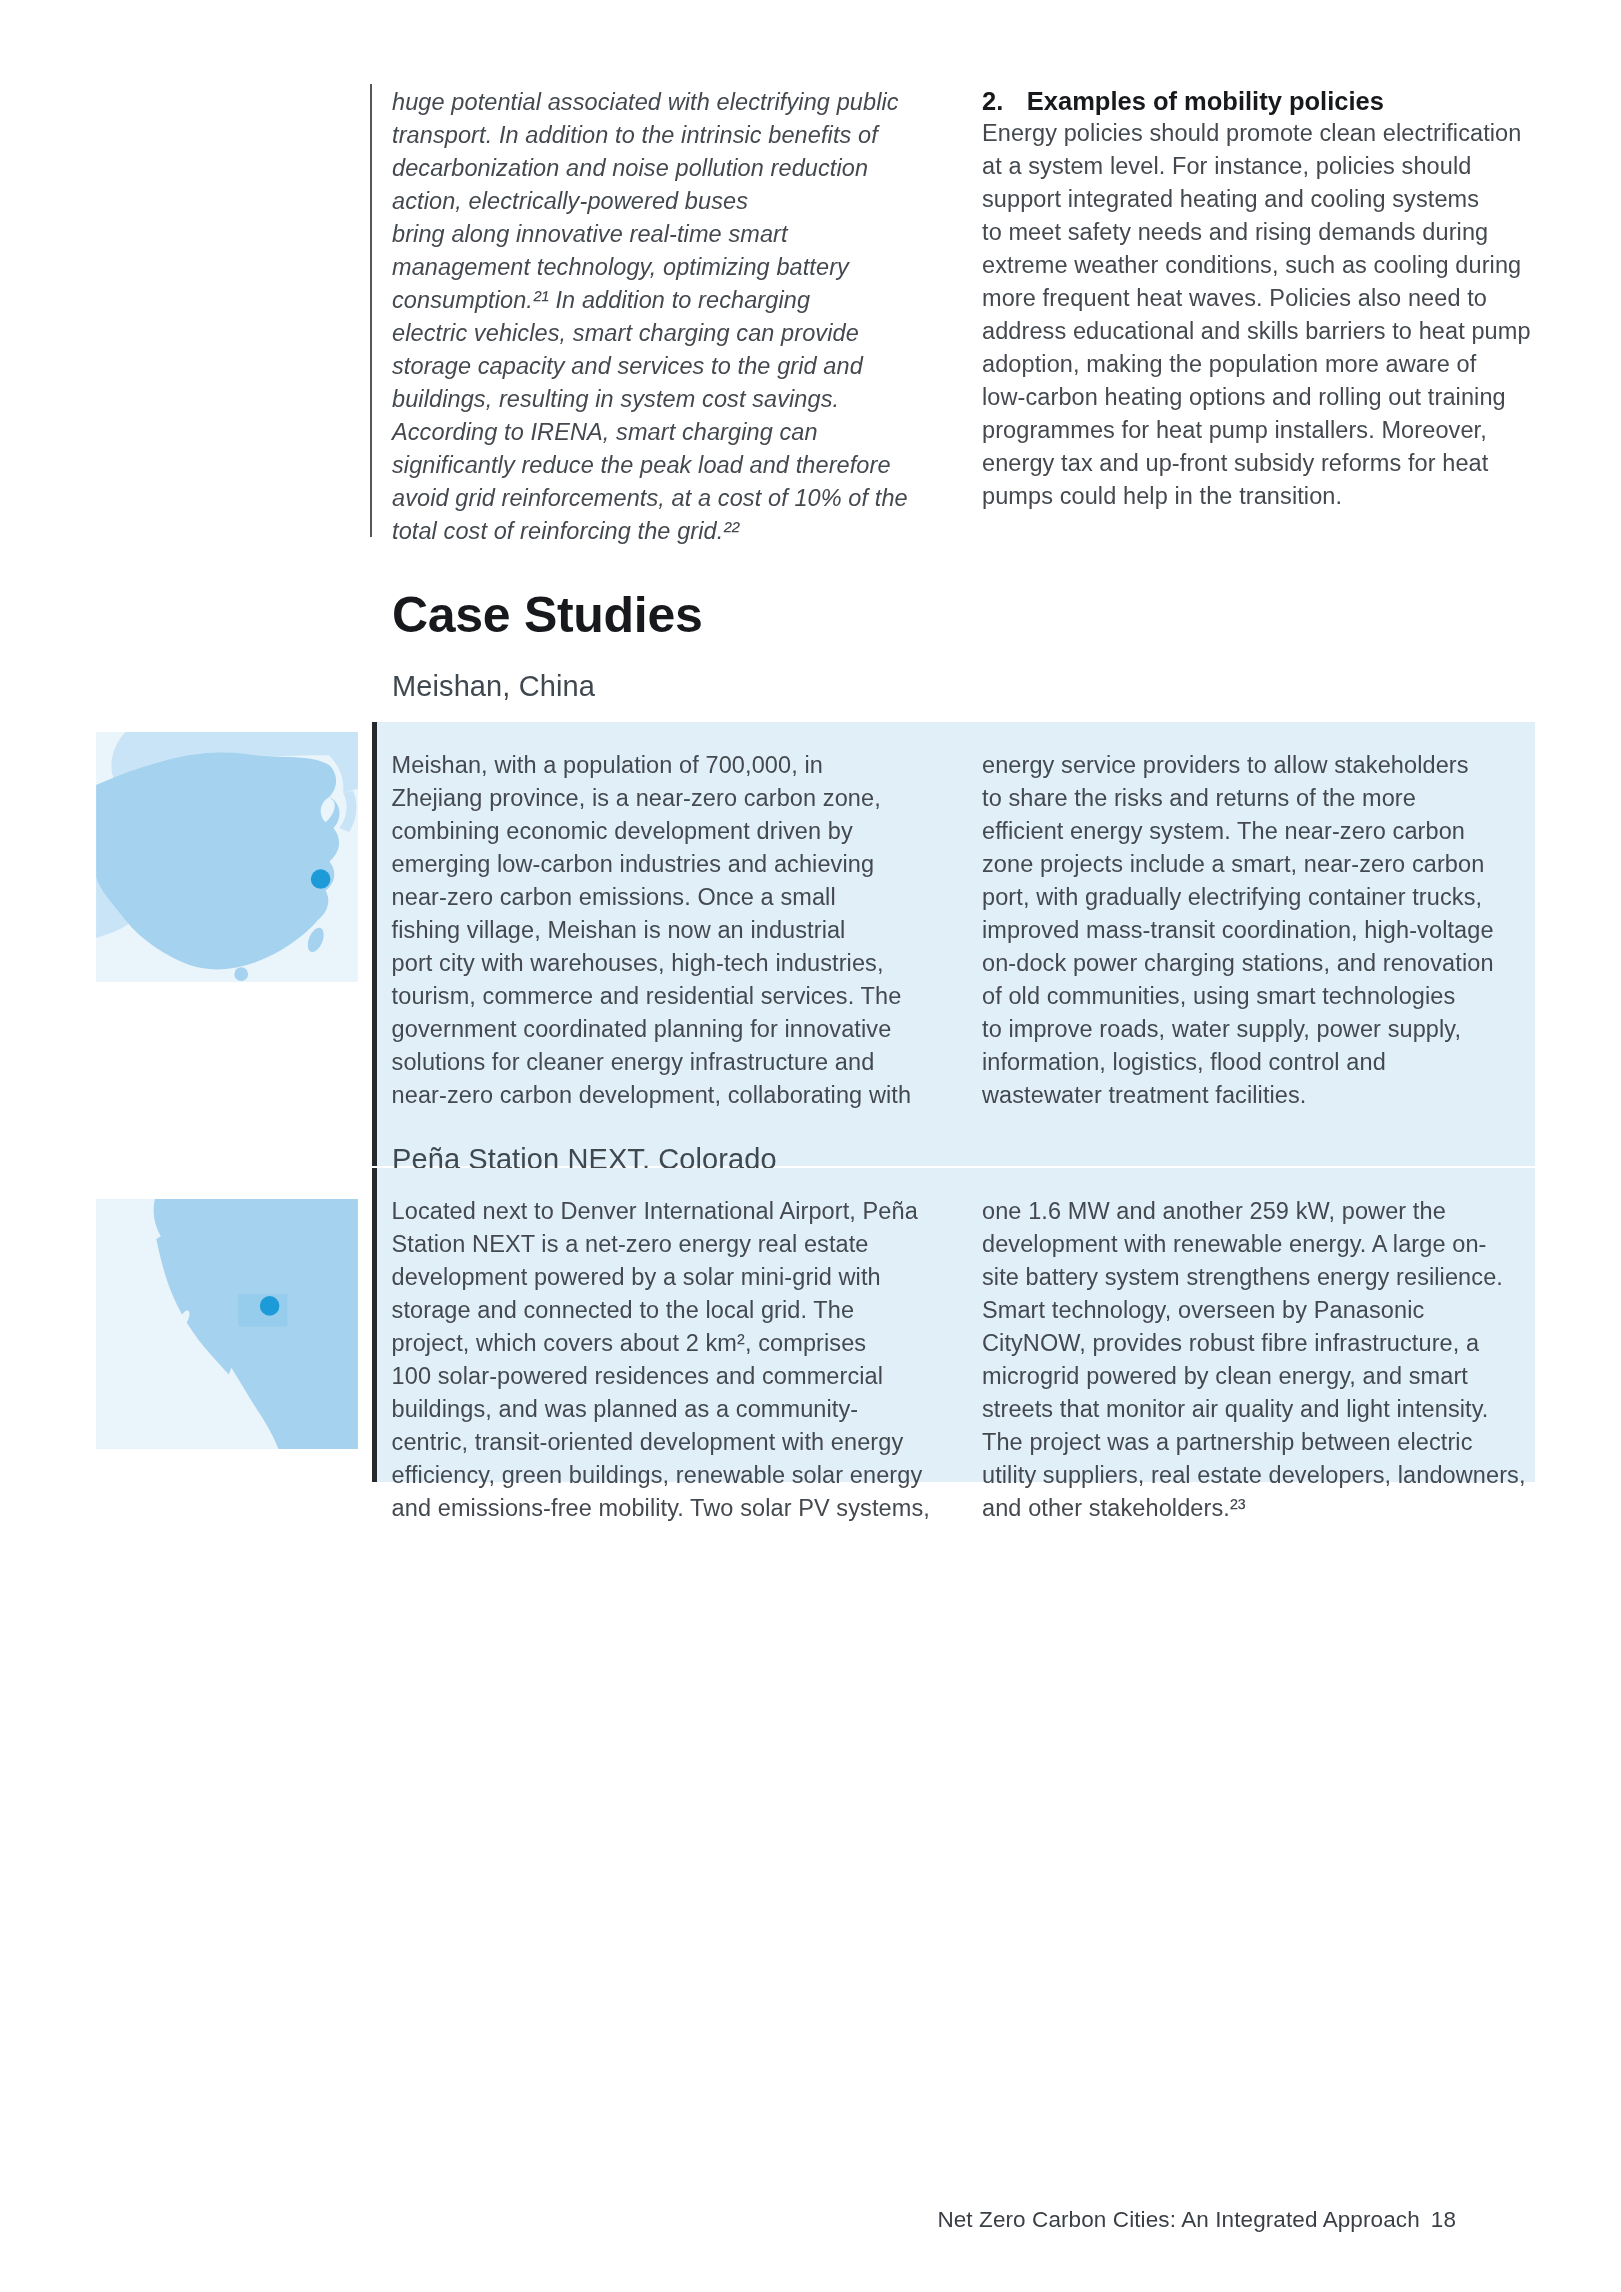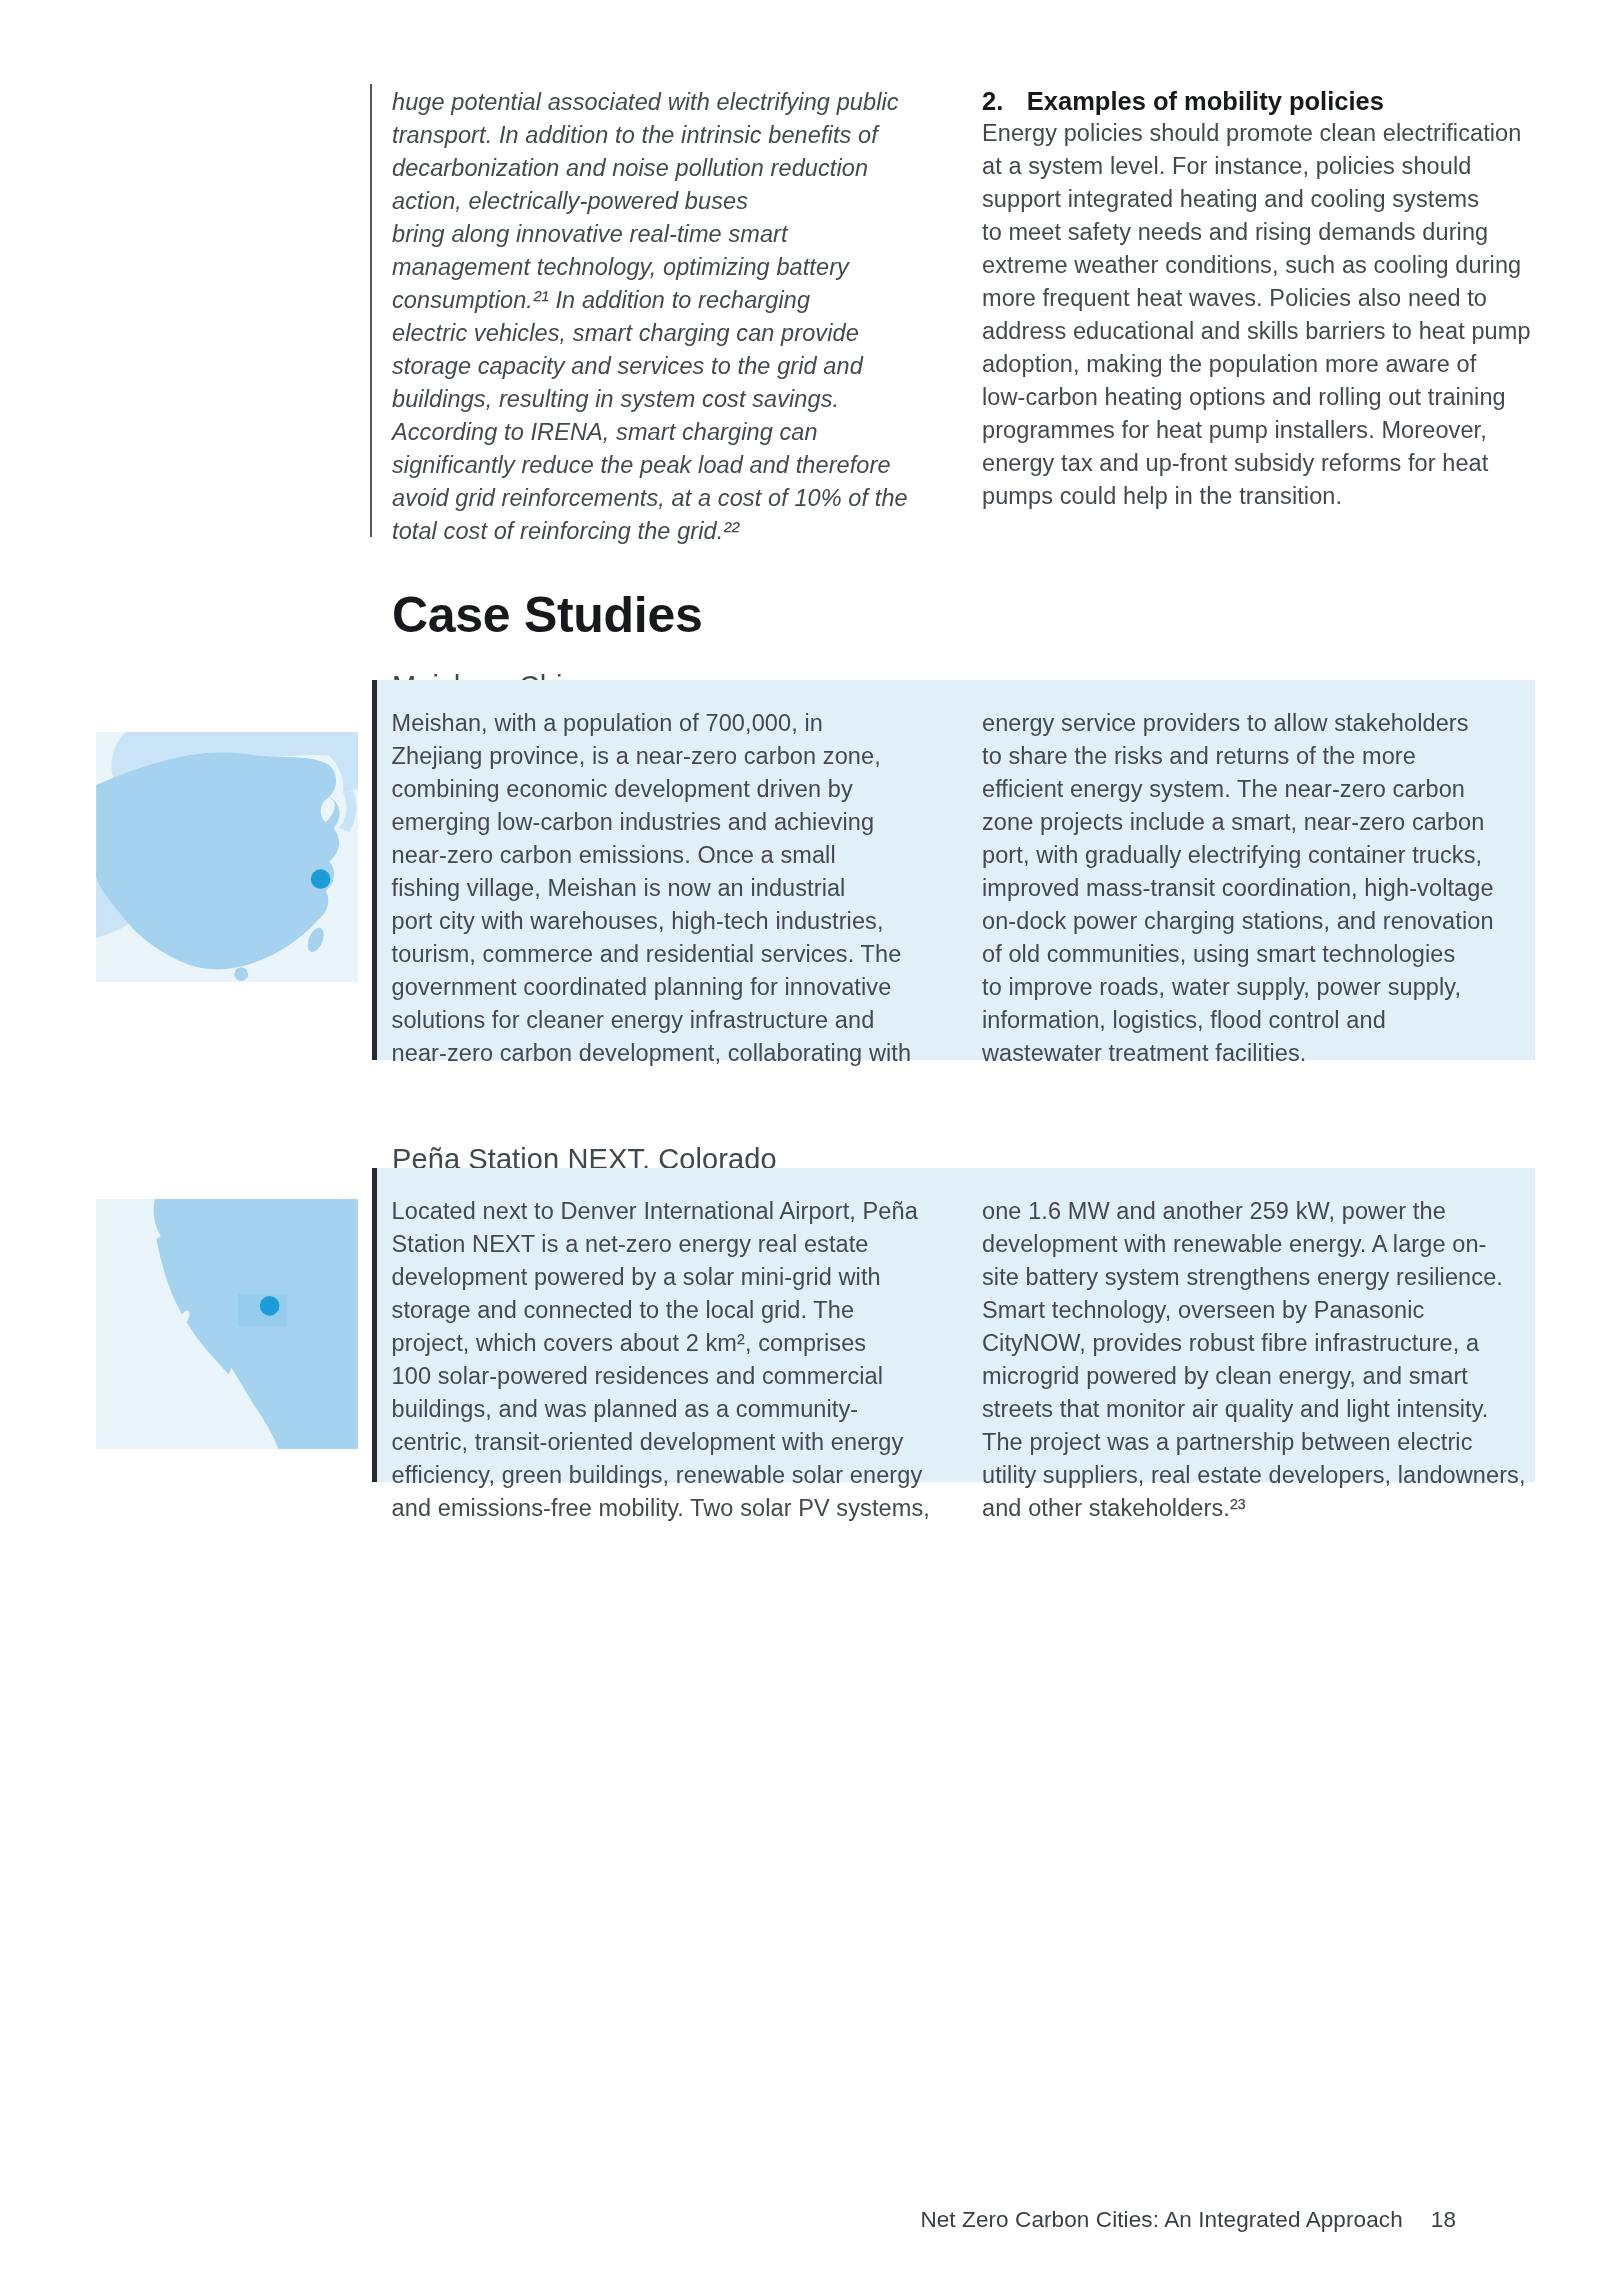--- a/index.html
+++ b/index.html
@@ -50,36 +50,36 @@
   }
   .study-subhead{
     position:absolute;left:392px;
     font-size:29px;font-weight:400;color:var(--subhead);
     letter-spacing:0.1px;
   }
   .subhead-meishan{top:670px;}
   .subhead-pena{top:1143px;}
 
   .study-block{position:absolute;left:372px;width:1163px;}
-  .block-meishan{top:680px;height:380px;}
+  .block-meishan{top:722px;height:444px;}
   .block-pena{top:1168px;height:314px;}
   .study-block .block-bg{position:absolute;top:0;bottom:0;left:4.9px;right:0;background:var(--block-bg);}
   .study-block .block-bar{position:absolute;left:0;top:0;width:4.9px;height:100%;background:var(--block-bar);}
   .study-block .block-col{position:absolute;top:26.5px;width:559px;}
   .study-block .block-col.c1{left:19.6px;}
   .study-block .block-col.c2{left:610px;}
 
   .map{position:absolute;left:96px;width:262px;height:250px;}
   .map-china{top:732px;}
   .map-usa{top:1199px;}
   .map svg{display:block;width:262px;height:250px;}
 
   .footer{
     position:absolute;top:2207px;right:165px;
-    display:flex;gap:28px;align-items:baseline;
+    display:flex;gap:11px;align-items:baseline;
     font-size:22.5px;color:var(--footer-text);letter-spacing:0.1px;
   }
 </style>
 </head>
 <body>
 
 <div class="page">
 
   <div class="col-rule"></div>
 

